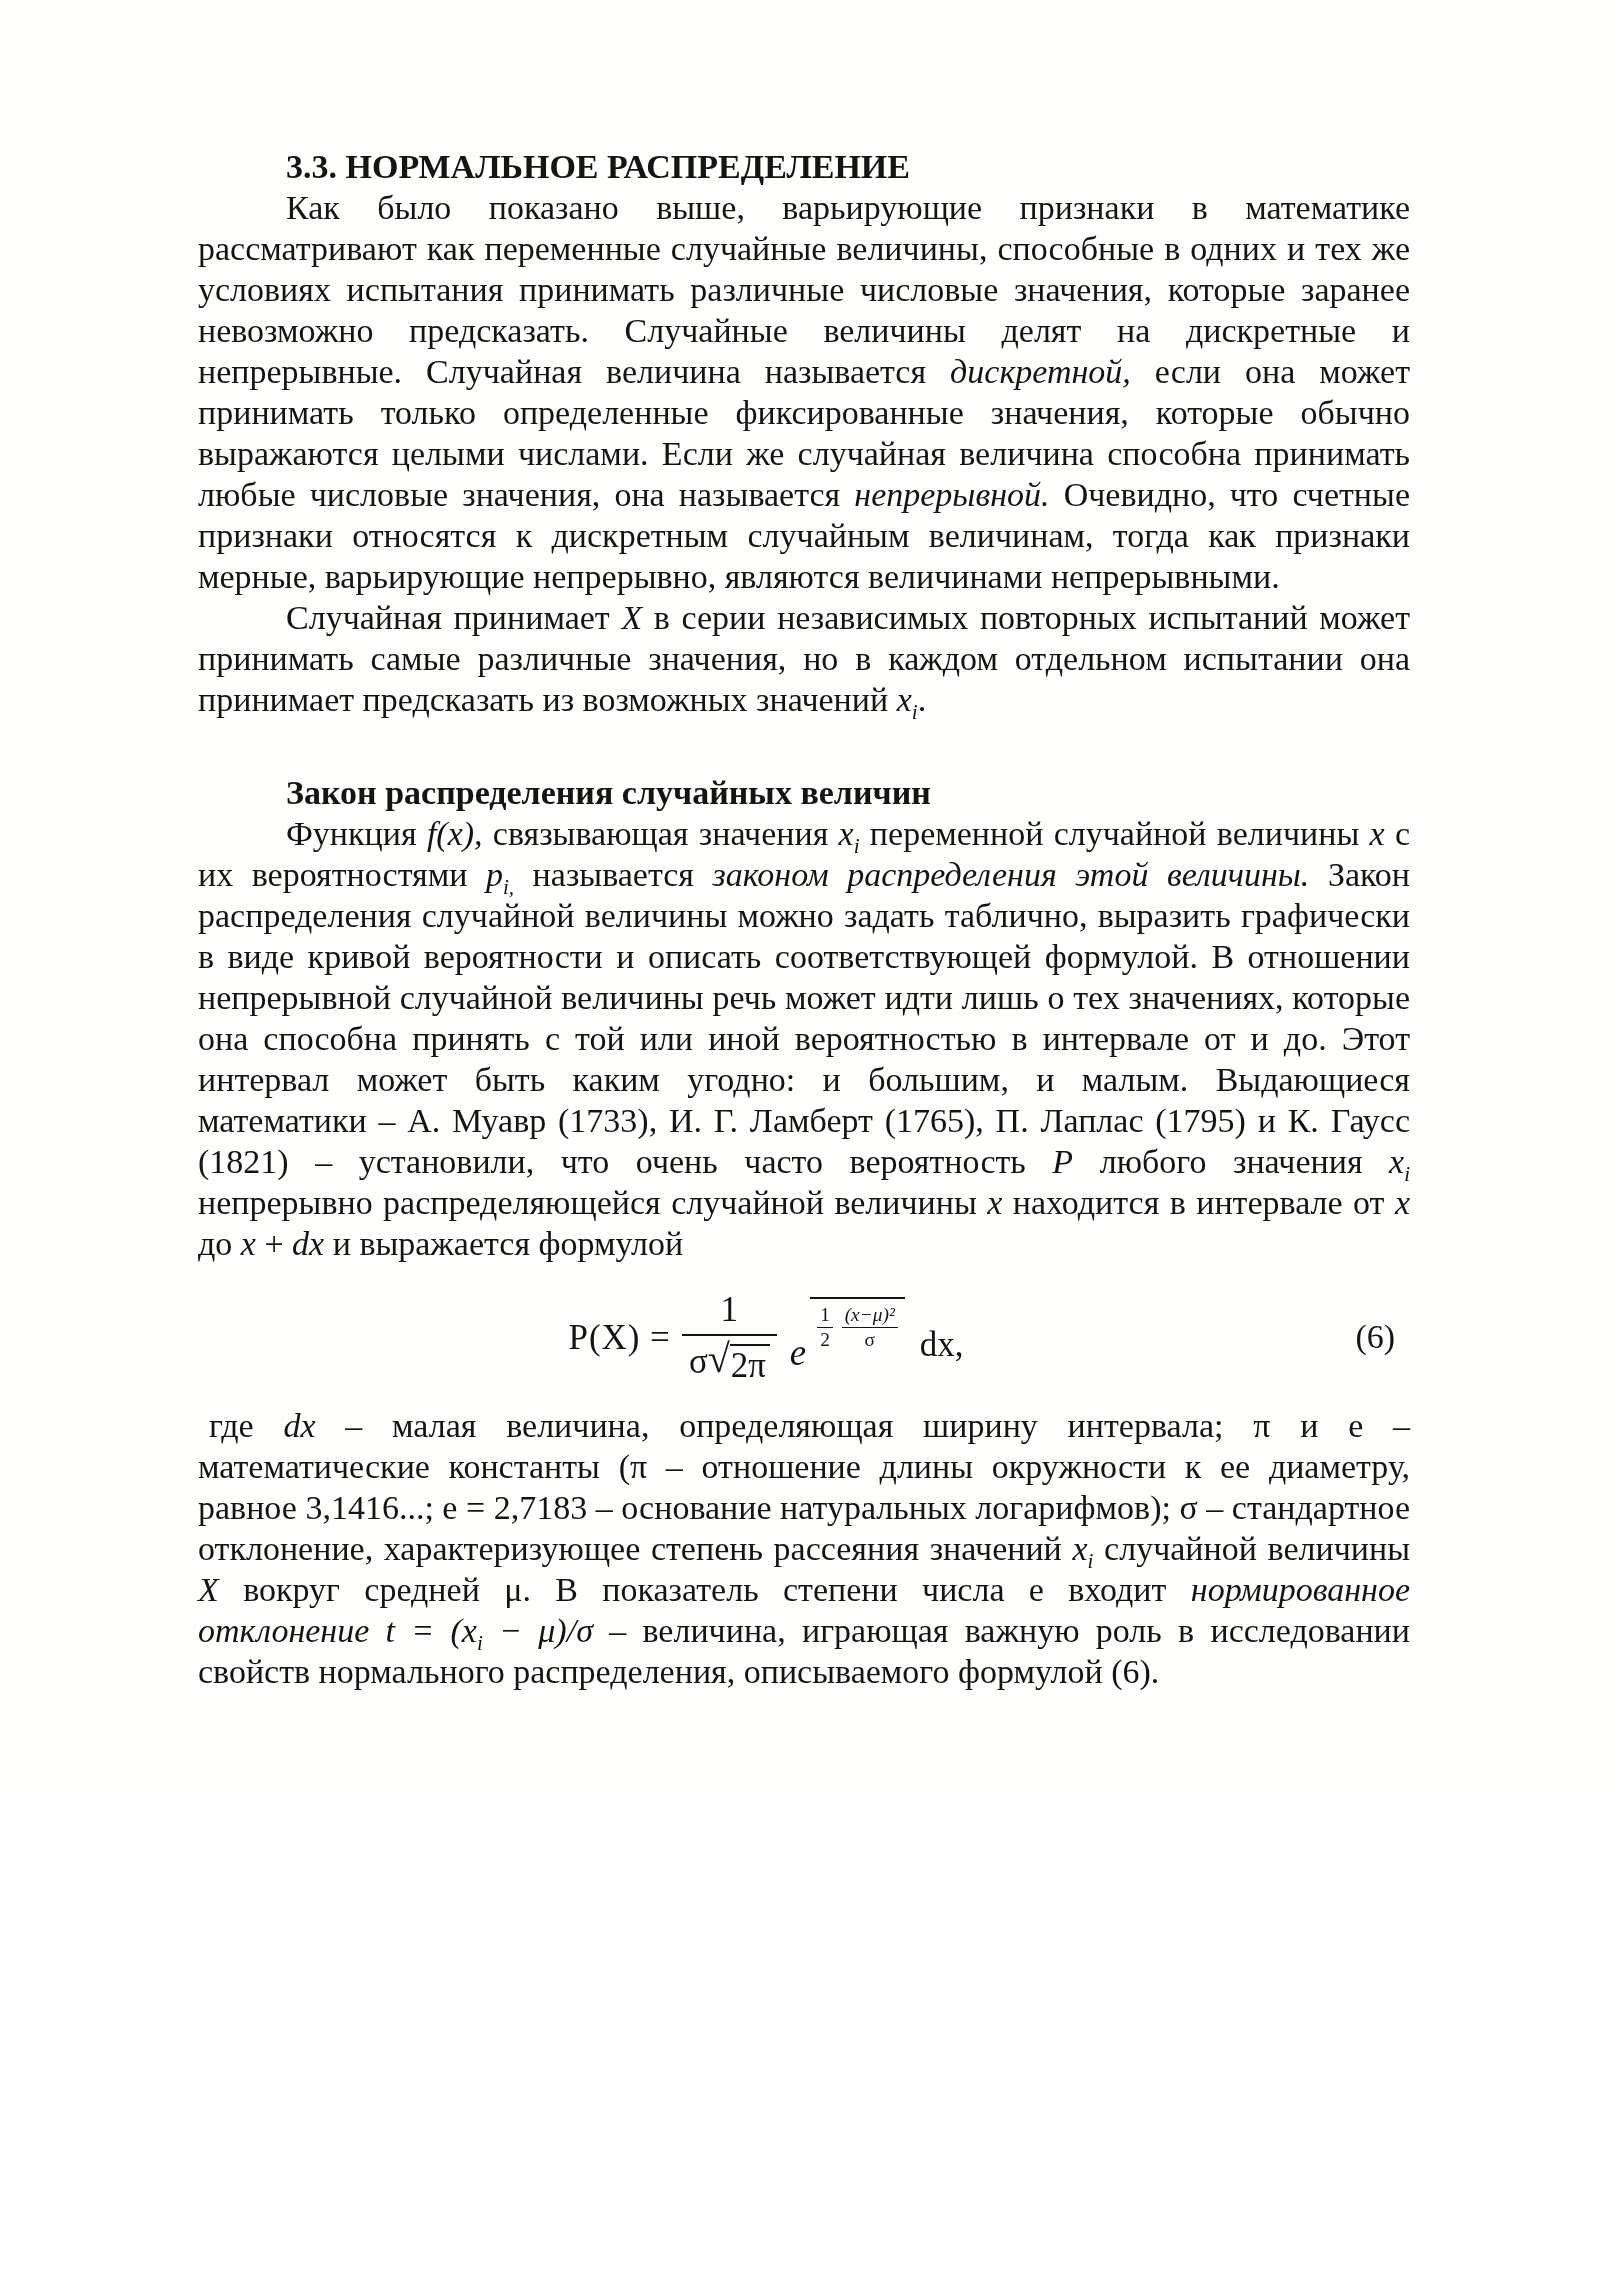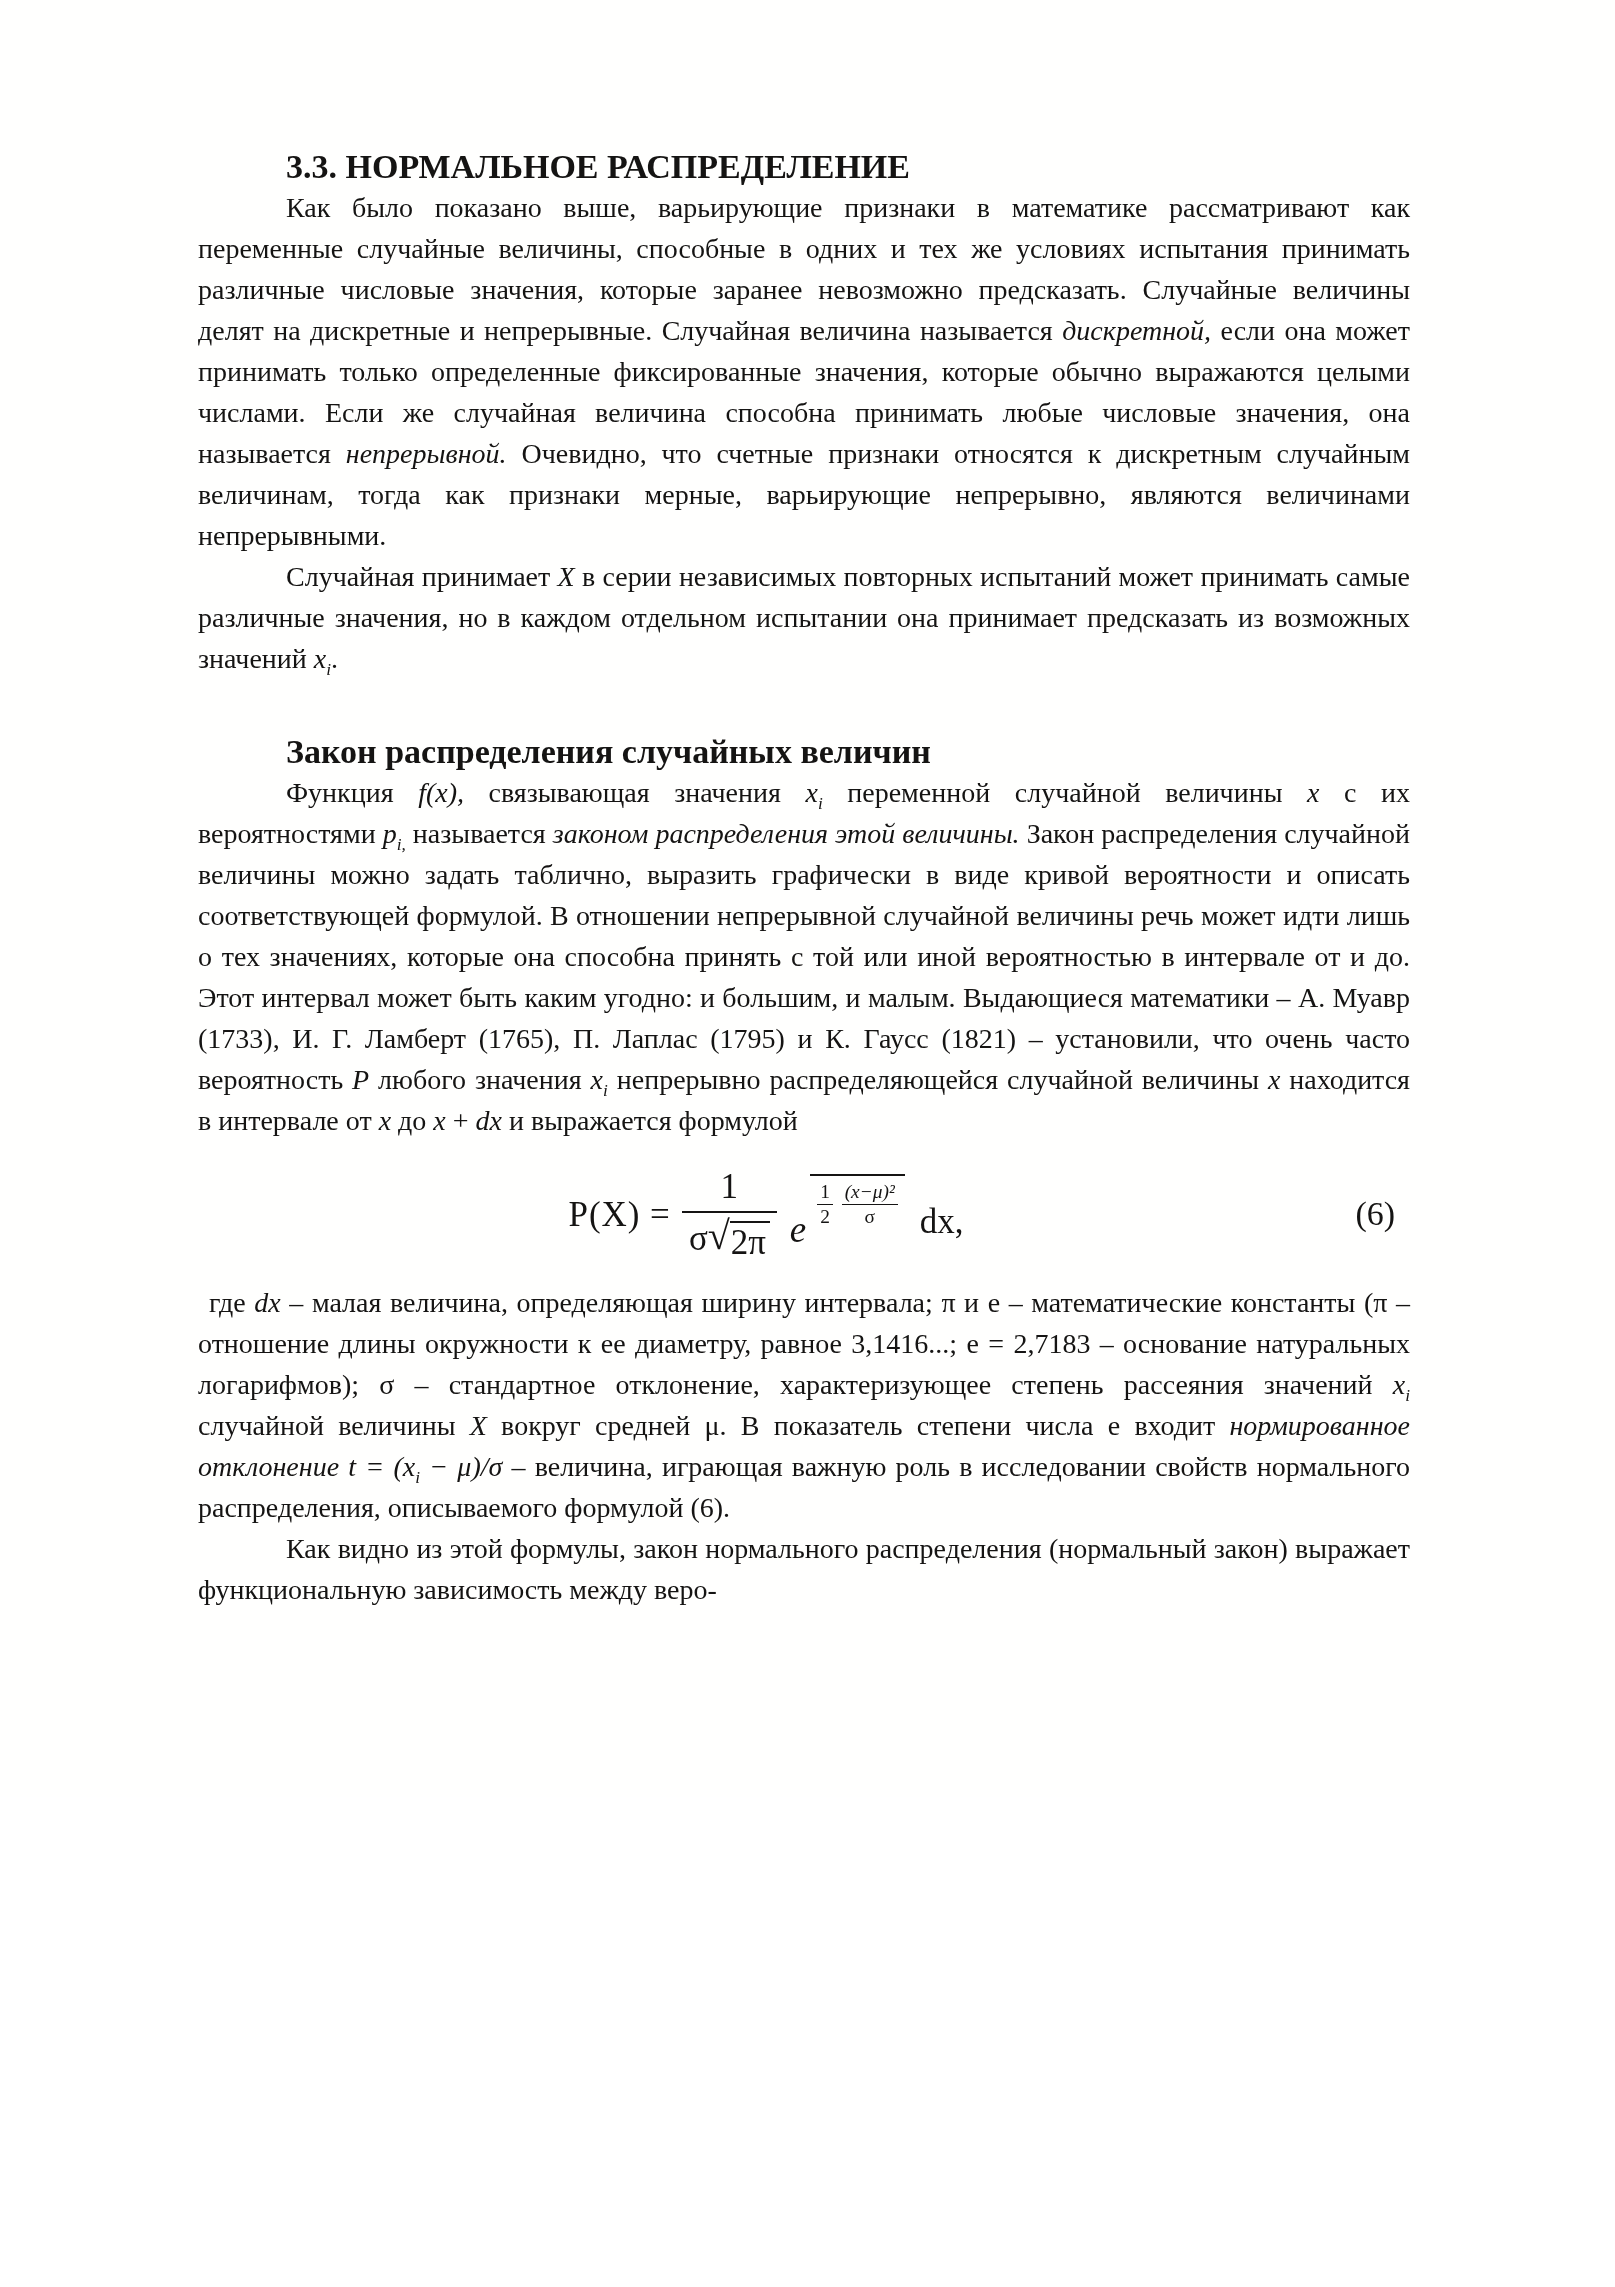--- a/index.html
+++ b/index.html
@@ -21,21 +21,21 @@
   }
   .doc-title, .doc-heading {
     font-size: 34px;
     line-height: 41px;
     font-weight: 700;
     padding-left: 88px;
     text-align: left;
   }
   .doc-heading.second { margin-top: 52px; }
   .para {
-    font-size: 28px;
+    font-size: 34px;
     line-height: 41px;
     text-align: justify;
     text-indent: 88px;
   }
   .para.small-indent { text-indent: 11px; }
   .it { font-style: italic; }
   sub { font-size: 0.62em; line-height: 0; }
 
   
   .formula-row {
@@ -137,20 +137,19 @@
             </span>
           </span>
         </span>
         <span class="f-dx">dx,</span>
       </span>
       <span class="formula-number">(6)</span>
     </div>
 
     <div>
         <p class="para small-indent"><span>где </span><span class="it">dx</span><span> – малая величина, определяющая ширину интервала; π и e – математические константы (π – отношение длины окружности к ее диаметру, равное 3,1416...; e = 2,7183 – основание натуральных логарифмов); σ – стандартное отклонение, характеризующее степень рассеяния значений </span><span class="it">x</span><sub class="it">i</sub><span> случайной величины </span><span class="it">X</span><span> вокруг средней μ. В показатель степени числа e входит </span><span class="it">нормированное отклонение t</span><span class="it"> = (x</span><sub class="it">i</sub><span class="it"> − μ)/σ</span><span> – величина, играющая важную роль в исследовании свойств нормального распределения, описываемого формулой (6).</span></p>
-        <p class="para"><span>Как видно из этой формулы, закон нормального распределения (нормальный закон) выражает функциональную зависимость между веро-</span></p>
       </div>
 
   </div>
 
   <div class="page-number">11</div>
 </div>
 
 
 </body></html>

